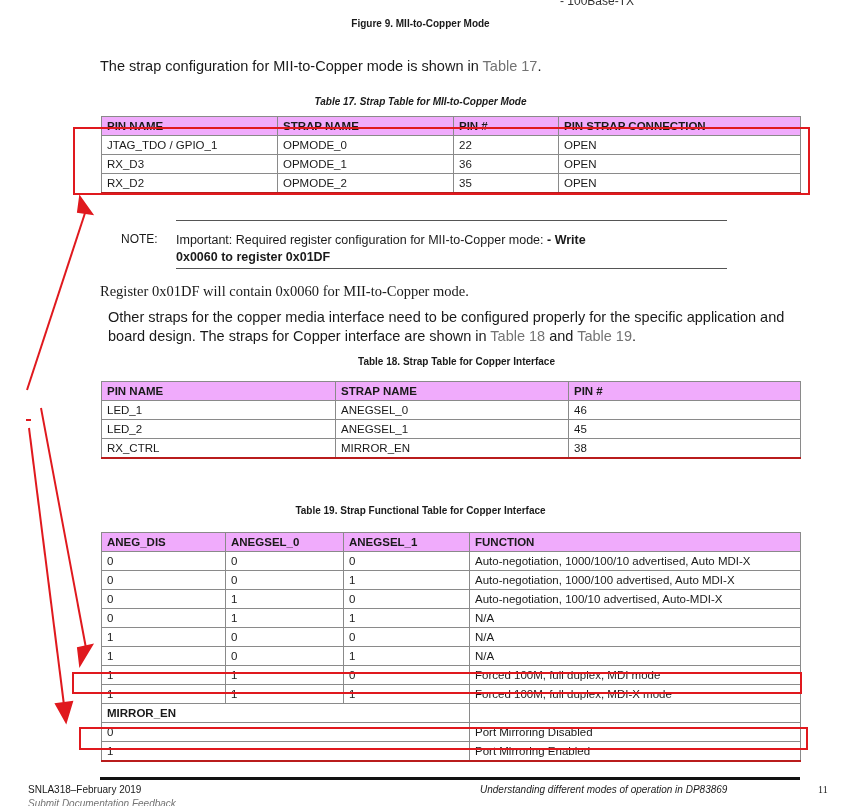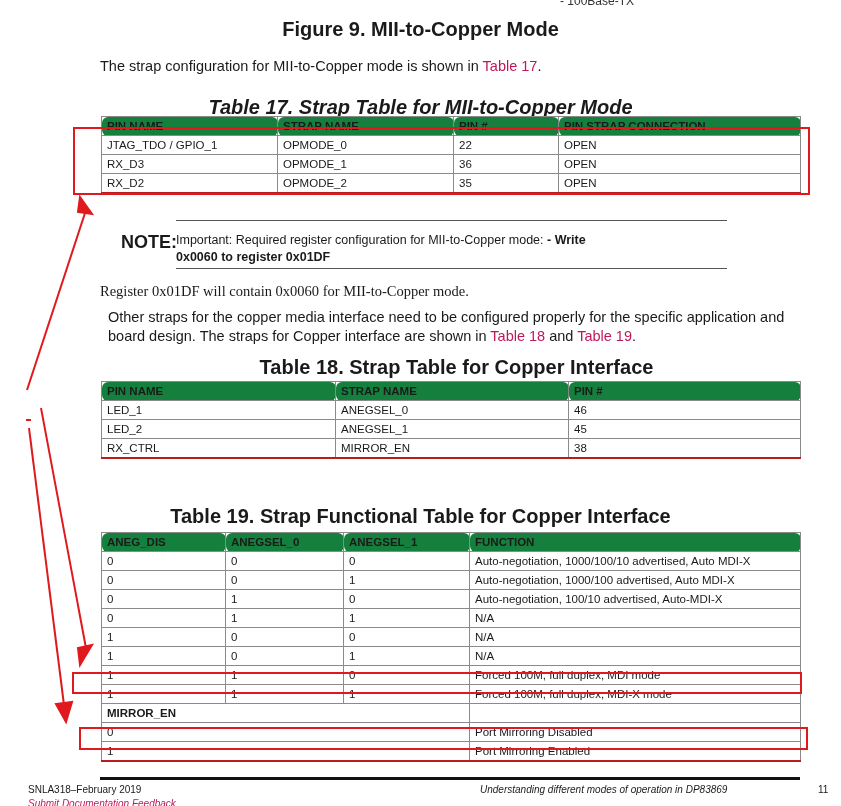--- a/index.html
+++ b/index.html
@@ -1,28 +1,28 @@
 <!DOCTYPE html>
 <html><head>
 <meta charset="utf-8">
 <style>
   html, body { margin:0; padding:0; background:#ffffff; }
   body { width:841px; height:806px; position:relative; overflow:hidden;
          font-family:"Liberation Sans", sans-serif; color:#1a1a1a; }
   .abs { position:absolute; }
   .top-cut { left:560px; top:-6px; font-size:12px; color:#333; }
-  .caption { left:0; width:841px; text-align:center; font-weight:bold; font-size:20px; }
+  .caption { left:0; width:841px; text-align:center; font-weight:bold; font-size:10px; }
   .para { left:100px; width:700px; font-size:14.5px; line-height:19px; }
-  .link { color:#be185d; }
+  .link { color:#737373; }
   table.st { position:absolute; border-collapse:collapse; font-size:11.5px; }
   table.st th, table.st td { border:1px solid #8a8a8a; padding:0 5px; text-align:left; height:19px; box-sizing:border-box; }
-  table.st th { background:#15803d; font-weight:bold;border-radius:6px; }
+  table.st th { background:#f0abfc; font-weight:bold; }
   table.st tr:last-child td { border-bottom:2px solid #b91c1c; }
   .note-rule { height:1px; background:#555; }
-  .note-label { font-weight:bold; font-size:18px; }
+  .note-label { font-weight:normal; font-size:12px; }
   .note-text { font-size:12.5px; line-height:17px; }
   .redbox { position:absolute; border:2px solid #e0191e; box-sizing:border-box; }
   .footer-rule { left:100px; width:700px; top:777px; height:3px; background:#111; }
   .foot { font-size:10px; }
   svg.ann { position:absolute; left:0; top:0; }
 </style>
 </head>
 <body>
 
 <div class="abs top-cut">- 100Base-TX</div>
@@ -201,13 +201,13 @@
     <polygon points="80,665 92,645 78,648"></polygon>
     <line x1="29" y1="428" x2="64" y2="705"></line>
     <polygon points="66,722 72,702 56,704"></polygon>
   </g>
 </svg>
 
 <div class="abs footer-rule"></div>
 <div class="abs foot" style="left:28px; top:784px;">SNLA318–February 2019</div>
 <div class="abs foot link" style="left:28px; top:798px; font-style:italic;">Submit Documentation Feedback</div>
 <div class="abs foot" style="left:480px; top:784px; font-style:italic;">Understanding different modes of operation in DP83869</div>
-<div class="abs foot" style="left:818px; top:784px;">11</div>
+<div class="abs foot" style="left:818px; top:784px;font-family:Liberation Serif, serif;">11</div>
 
 </body></html>

